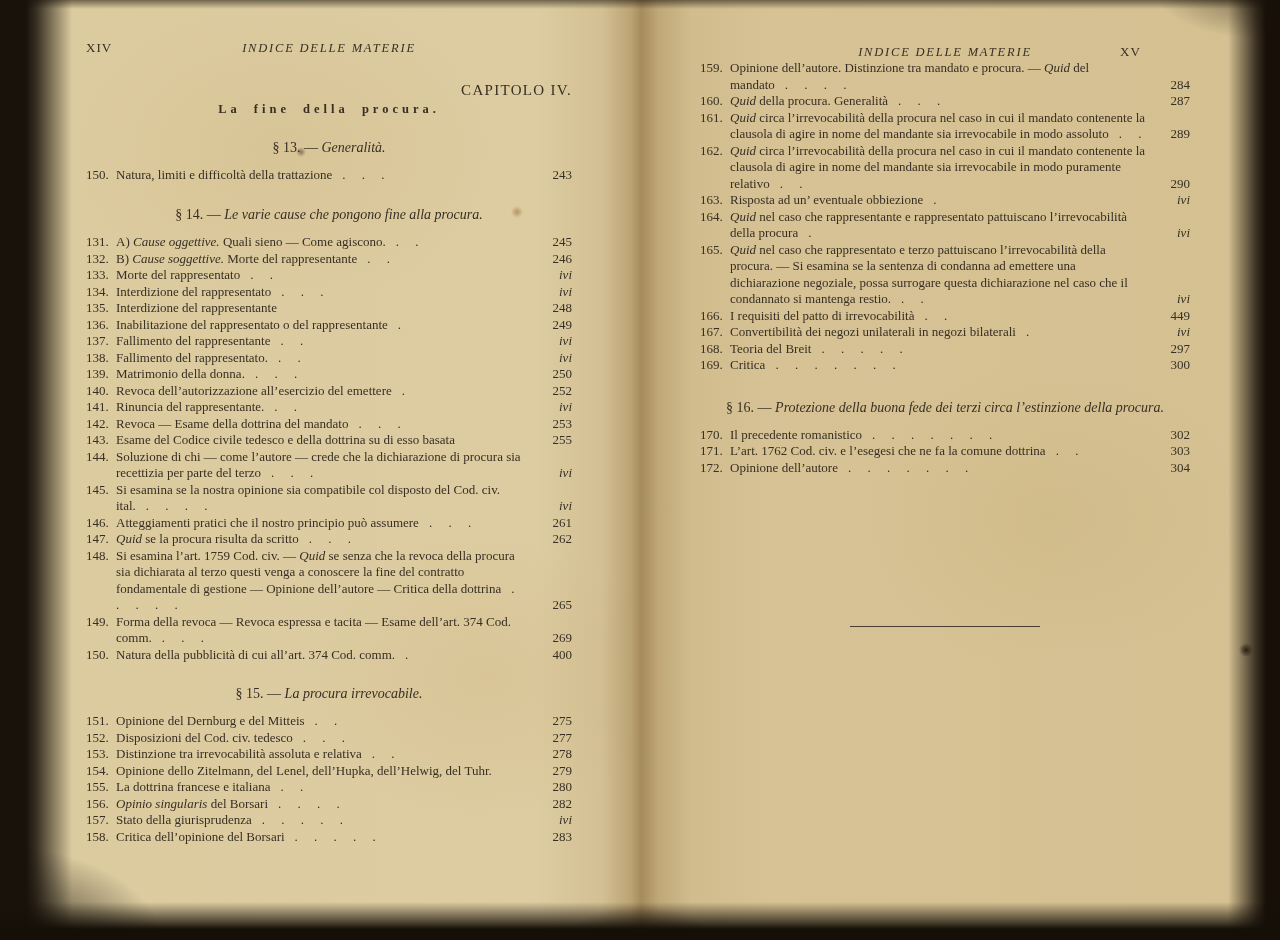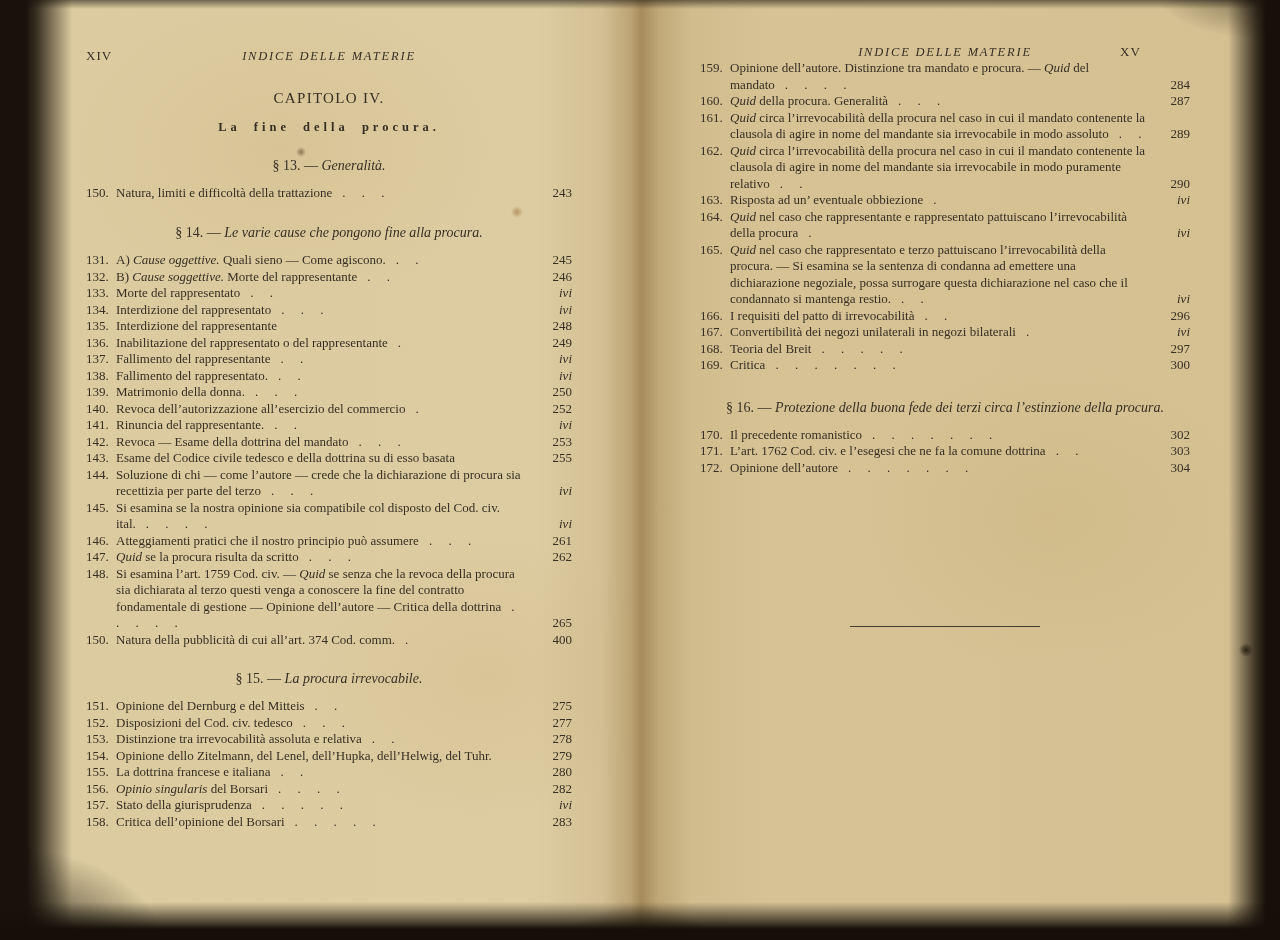--- a/index.html
+++ b/index.html
@@ -21,30 +21,30 @@
       radial-gradient(130px 90px at 50% 103%, rgba(28,19,9,0.75), rgba(28,19,9,0) 70%),
       radial-gradient(5px 5px at 301px 152px, rgba(70,50,25,0.55), rgba(70,50,25,0) 100%),
       radial-gradient(6px 6px at 517px 212px, rgba(140,95,40,0.5), rgba(140,95,40,0) 100%),
       radial-gradient(7px 7px at 1246px 650px, rgba(35,25,12,0.85), rgba(35,25,12,0) 100%),
       radial-gradient(300px 220px at 22% 16%, rgba(170,130,65,0.10), rgba(170,130,65,0) 70%),
       radial-gradient(260px 200px at 38% 72%, rgba(170,130,65,0.10), rgba(170,130,65,0) 70%),
       radial-gradient(280px 220px at 82% 55%, rgba(165,125,60,0.08), rgba(165,125,60,0) 70%),
       linear-gradient(90deg, #dccb9f 0%, #ddcca1 42%, #d3c094 47%, #bba374 49.3%, #a68c5d 50.1%, #c0a878 51.5%, #d0bc8d 54%, #d6c294 60%, #d4c091 100%);
   }
   .page { position:absolute; }
-  .page-left  { left:86px;  top:48px; width:486px; }
+  .page-left  { left:86px;  top:40px; width:486px; }
   .page-right { left:700px; top:44px; width:490px; }
 
   .page-head { display:flex; align-items:baseline; font-size:12.5px; letter-spacing:1.8px; }
   .folio { width:70px; font-size:13px; letter-spacing:1px; }
   .folio.right { text-align:left; }
   .running-title { flex:1; text-align:center;font-style:italic; }
 
-  .chapter-title { text-align:center; font-size:15px; font-weight:400; letter-spacing:1.3px; margin:26px 0 0 0; }
-  .chapter-subtitle { text-align:center; font-size:12.5px; font-weight:700; letter-spacing:4px; word-spacing:6px; margin:13px 0 0 0; }
+  .chapter-title { text-align:right; font-size:15px; font-weight:400; letter-spacing:1.3px; margin:26px 0 0 0; }
+  .chapter-subtitle { text-align:center; font-size:12.5px; font-weight:700; letter-spacing:4px; word-spacing:6px; margin:3px 0 0 0; }
 
   .toc-section { margin-top:4px; }
   .section-heading { text-align:center; font-size:14px; font-weight:400; margin:21px 0 9px 0; line-height:1.45; }
   .section-heading .it { font-style:italic; }
   .it { font-style:italic; }
 
   .entries { }
   .entry { display:flex; align-items:flex-end; font-size:13px; line-height:16.5px; }
   .entry-text { flex:1; padding-left:30px; text-indent:-30px; }
   .entry-num { display:inline-block; width:30px; text-indent:0; }
@@ -112,21 +112,21 @@
           </div>
           <div class="entry">
             <div class="entry-text"><span class="entry-num">138.</span><span>Fallimento del rappresentato.</span><span class="entry-dots">. .</span></div>
             <div class="entry-page ivi">ivi</div>
           </div>
           <div class="entry">
             <div class="entry-text"><span class="entry-num">139.</span><span>Matrimonio della donna.</span><span class="entry-dots">. . .</span></div>
             <div class="entry-page">250</div>
           </div>
           <div class="entry">
-            <div class="entry-text"><span class="entry-num">140.</span><span>Revoca dell’autorizzazione all’esercizio del commercio</span><span class="entry-dots">.</span></div>
+            <div class="entry-text"><span class="entry-num">140.</span><span>Revoca dell’autorizzazione all’esercizio del emettere</span><span class="entry-dots">.</span></div>
             <div class="entry-page">252</div>
           </div>
           <div class="entry">
             <div class="entry-text"><span class="entry-num">141.</span><span>Rinuncia del rappresentante.</span><span class="entry-dots">. .</span></div>
             <div class="entry-page ivi">ivi</div>
           </div>
           <div class="entry">
             <div class="entry-text"><span class="entry-num">142.</span><span>Revoca — Esame della dottrina del mandato</span><span class="entry-dots">. . .</span></div>
             <div class="entry-page">253</div>
           </div>
@@ -146,20 +146,24 @@
             <div class="entry-text"><span class="entry-num">146.</span><span>Atteggiamenti pratici che il nostro principio può assumere</span><span class="entry-dots">. . .</span></div>
             <div class="entry-page">261</div>
           </div>
           <div class="entry">
             <div class="entry-text"><span class="entry-num">147.</span><span class="it">Quid</span><span> se la procura risulta da scritto</span><span class="entry-dots">. . .</span></div>
             <div class="entry-page">262</div>
           </div>
           <div class="entry">
             <div class="entry-text"><span class="entry-num">148.</span><span>Si esamina l’art. 1759 Cod. civ. — </span><span class="it">Quid</span><span> se senza che la revoca della procura sia dichiarata al terzo questi venga a conoscere la fine del contratto fondamentale di gestione — Opinione dell’autore — Critica della dottrina</span><span class="entry-dots">. . . . .</span></div>
             <div class="entry-page">265</div>
+          </div>
+          <div class="entry">
+            <div class="entry-text"><span class="entry-num">149.</span><span>Forma della revoca — Revoca espressa e tacita — Esame dell’art. 374 Cod. comm.</span><span class="entry-dots">. . .</span></div>
+            <div class="entry-page">269</div>
           </div>
           <div class="entry">
             <div class="entry-text"><span class="entry-num">150.</span><span>Natura della pubblicità di cui all’art. 374 Cod. comm.</span><span class="entry-dots">.</span></div>
             <div class="entry-page">400</div>
           </div>
         </div>
     </section>
 
     <section class="toc-section">
       <h4 class="section-heading"><span>§ 15. — </span><span class="it">La procura irrevocabile.</span></h4>
@@ -232,21 +236,21 @@
           <div class="entry">
             <div class="entry-text"><span class="entry-num">164.</span><span class="it">Quid</span><span> nel caso che rappresentante e rappresentato pattuiscano l’irrevocabilità della procura</span><span class="entry-dots">.</span></div>
             <div class="entry-page ivi">ivi</div>
           </div>
           <div class="entry">
             <div class="entry-text"><span class="entry-num">165.</span><span class="it">Quid</span><span> nel caso che rappresentato e terzo pattuiscano l’irrevocabilità della procura. — Si esamina se la sentenza di condanna ad emettere una dichiarazione negoziale, possa surrogare questa dichiarazione nel caso che il condannato si mantenga restio.</span><span class="entry-dots">. .</span></div>
             <div class="entry-page ivi">ivi</div>
           </div>
           <div class="entry">
             <div class="entry-text"><span class="entry-num">166.</span><span>I requisiti del patto di irrevocabilità</span><span class="entry-dots">. .</span></div>
-            <div class="entry-page">296</div>
+            <div class="entry-page">449</div>
           </div>
           <div class="entry">
             <div class="entry-text"><span class="entry-num">167.</span><span>Convertibilità dei negozi unilaterali in negozi bilaterali</span><span class="entry-dots">.</span></div>
             <div class="entry-page ivi">ivi</div>
           </div>
           <div class="entry">
             <div class="entry-text"><span class="entry-num">168.</span><span>Teoria del Breit</span><span class="entry-dots">. . . . .</span></div>
             <div class="entry-page">297</div>
           </div>
           <div class="entry">

